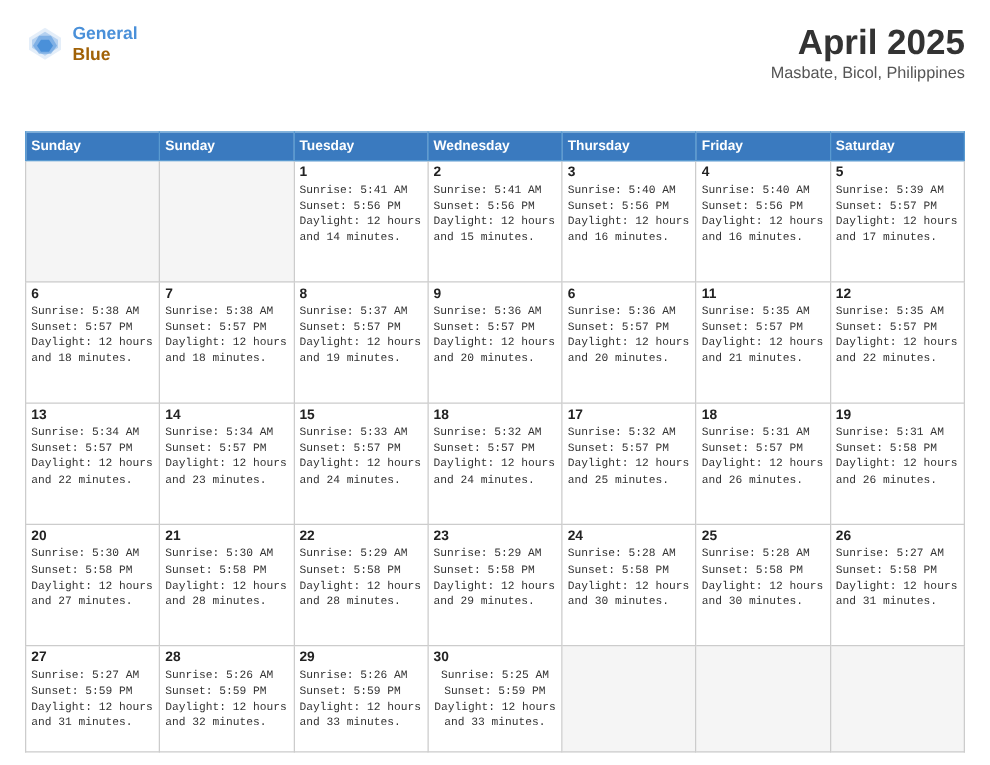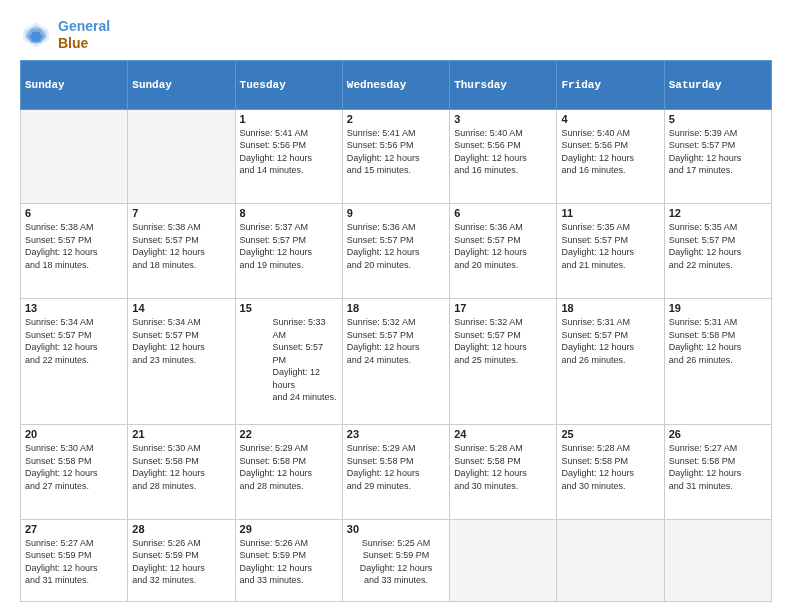--- a/index.html
+++ b/index.html
@@ -9,20 +9,21 @@
       font-family: Arial, sans-serif;
       background: #fff;
       overflow: hidden;
     }
     .page {
       width: 792px;
       height: 612px;
       padding: 18px 20px 10px 20px;
       display: flex;
       flex-direction: column;
+      gap: 32px;
     }
     .header {
       display: flex;
       justify-content: space-between;
       align-items: flex-start;
       margin-bottom: 8px;
     }
     .logo {
       display: flex;
       align-items: center;
@@ -58,24 +59,23 @@
       border: 1px solid #ccc;
       border-collapse: collapse;
       width: 100%;
       table-layout: fixed;
     }
     .calendar th {
       background: #3a7abf;
       color: #fff;
       font-size: 11px;
       font-weight: bold;
-      padding: 18px 4px;
+      padding: 5px 4px;
       text-align: left;
       border: 1px solid #5a9ad0;
-      font-family: Liberation Mono, monospace;
     }
     .calendar td {
       border: 1px solid #ccc;
       vertical-align: top;
       padding: 3px 4px;
       font-size: 9.5px;
       color: #333;
       height: 82px;
     }
     .calendar td.empty {
@@ -84,20 +84,21 @@
     .day-num {
       font-size: 11px;
       font-weight: bold;
       margin-bottom: 2px;
       color: #222;
     }
     .day-info {
       font-size: 9px;
       line-height: 1.4;
       color: #333;
+      font-family: Liberation Mono, monospace;
     }
     .last-row td {
       height: 70px;
     }
   </style>
 </head>
 <body>
 
 <div class="page">
   <div class="header">
@@ -106,20 +107,24 @@
         <polygon points="20,4 36,14 36,26 20,36 4,26 4,14" fill="#4a90d9" opacity="0.15"></polygon>
         <polygon points="20,8 33,16 33,24 20,32 7,24 7,16" fill="#4a90d9" opacity="0.3"></polygon>
         <polygon points="14,12 26,12 32,22 26,30 14,30 8,22" fill="#4a90d9" opacity="0.5"></polygon>
         <polygon points="16,16 24,16 28,22 24,28 16,28 12,22" fill="#4a90d9"></polygon>
       </svg>
       <div class="logo-text">
         <div><span>General</span></div>
         <div><span style="color:#a16207">Blue</span></div>
       </div>
     </div>
+    <div class="title-block">
+      <div class="main-title">April 2025</div>
+      <div class="subtitle">Masbate, Bicol, Philippines</div>
+    </div>
   </div>
 
   <table class="calendar">
     <thead>
       <tr>
       <th>Sunday</th>
           <th>Sunday</th>
           <th>Tuesday</th>
           <th>Wednesday</th>
           <th>Thursday</th>
@@ -228,21 +233,21 @@
           </td>
           <td>
             <div class="day-num">14</div>
             <div class="day-info" style="white-space: pre-line;">Sunrise: 5:34 AM
 Sunset: 5:57 PM
 Daylight: 12 hours
 and 23 minutes.</div>
           </td>
           <td>
             <div class="day-num">15</div>
-            <div class="day-info" style="white-space: pre-line; margin-left: 33px;">Sunrise: 5:33 AM
+            <div class="day-info" style="white-space: pre-line;">Sunrise: 5:33 AM
 Sunset: 5:57 PM
 Daylight: 12 hours
 and 24 minutes.</div>
           </td>
           <td>
             <div class="day-num">18</div>
             <div class="day-info" style="white-space: pre-line;">Sunrise: 5:32 AM
 Sunset: 5:57 PM
 Daylight: 12 hours
 and 24 minutes.</div>

